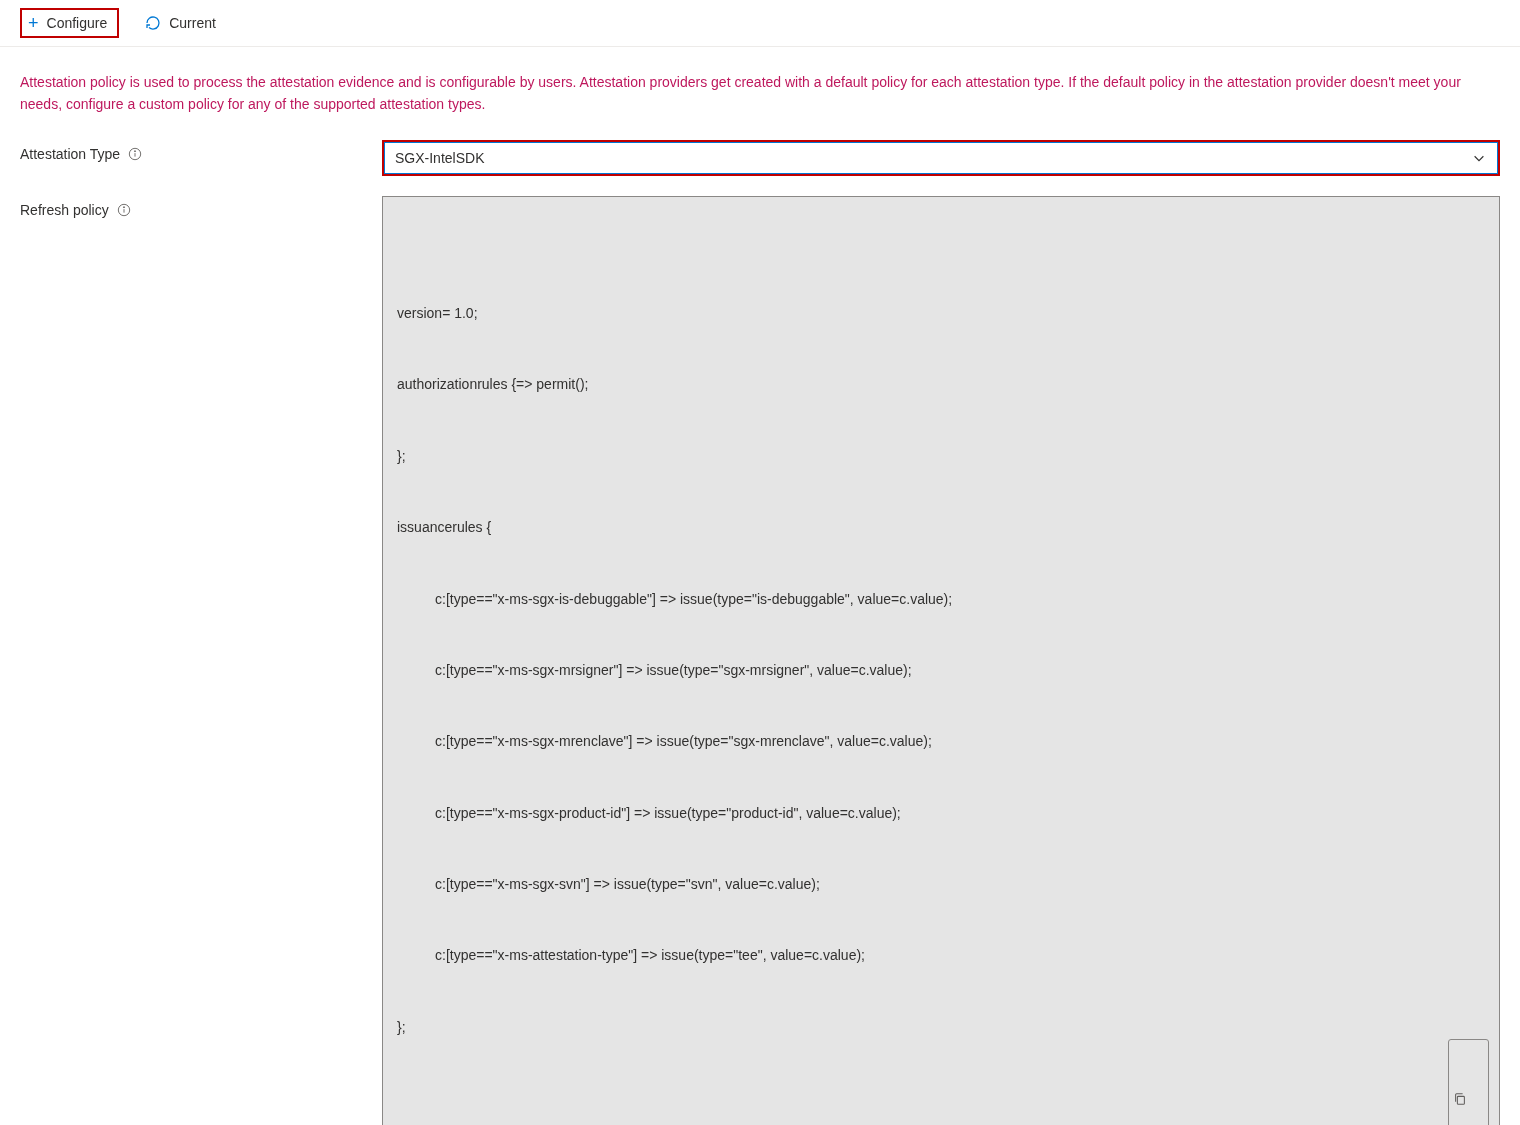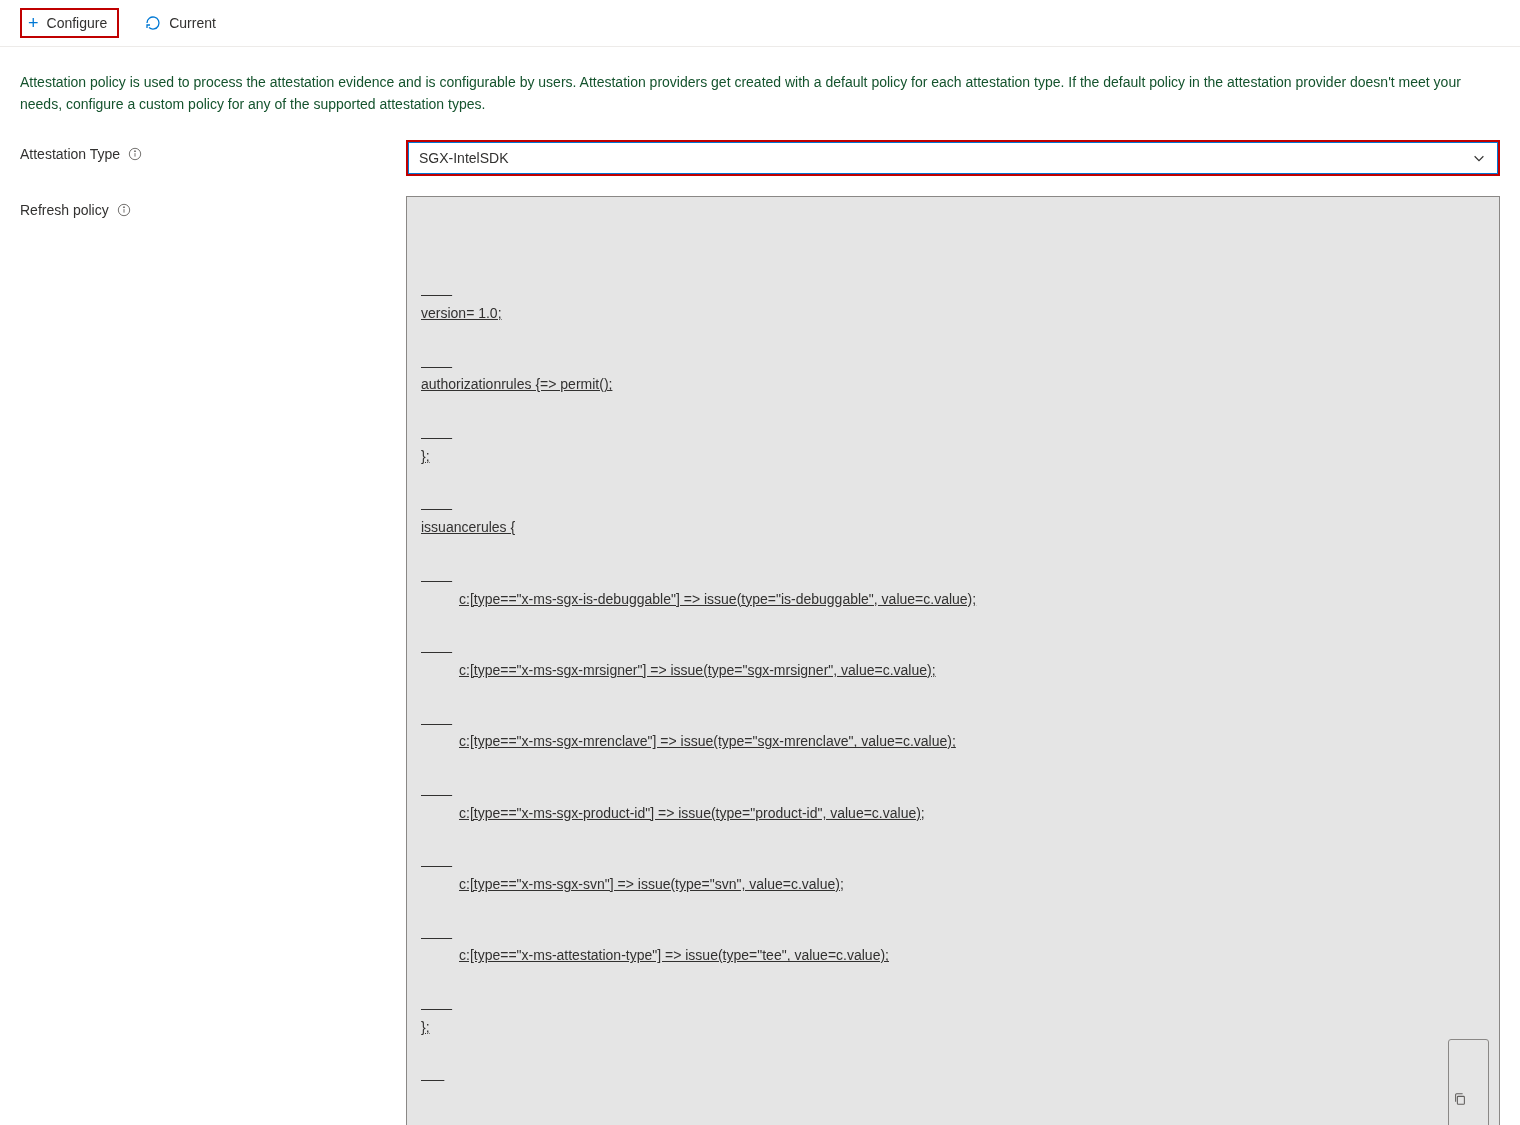--- a/index.html
+++ b/index.html
@@ -44,30 +44,29 @@
     }
     .icon-refresh {
       color: #0078d4;
       width: 16px;
       height: 16px;
     }
     .content {
       padding: 24px 20px;
     }
     .description {
-      color: #14532d;
+      color: #be185d;
       line-height: 1.6;
       margin-bottom: 24px;
       font-size: 14px;
     }
     .form-row {
       display: flex;
       margin-bottom: 20px;
       align-items: flex-start;
-      gap: 24px;
     }
     .form-label {
       width: 362px;
       display: flex;
       align-items: center;
       gap: 8px;
       color: #323130;
       font-size: 14px;
       padding-top: 6px;
     }
@@ -129,21 +128,20 @@
       background: transparent;
     }
     .copy-icon {
       width: 14px;
       height: 14px;
       color: #605e5c;
       display: block;
     }
     .policy-content {
       font-family: 'Segoe UI', Tahoma, sans-serif;
-      text-decoration: underline;
     }
     .indent {
       padding-left: 38px;
     }
   </style>
 </head>
 <body>
 
 <div class="toolbar">
   <button class="toolbar-btn highlighted">

